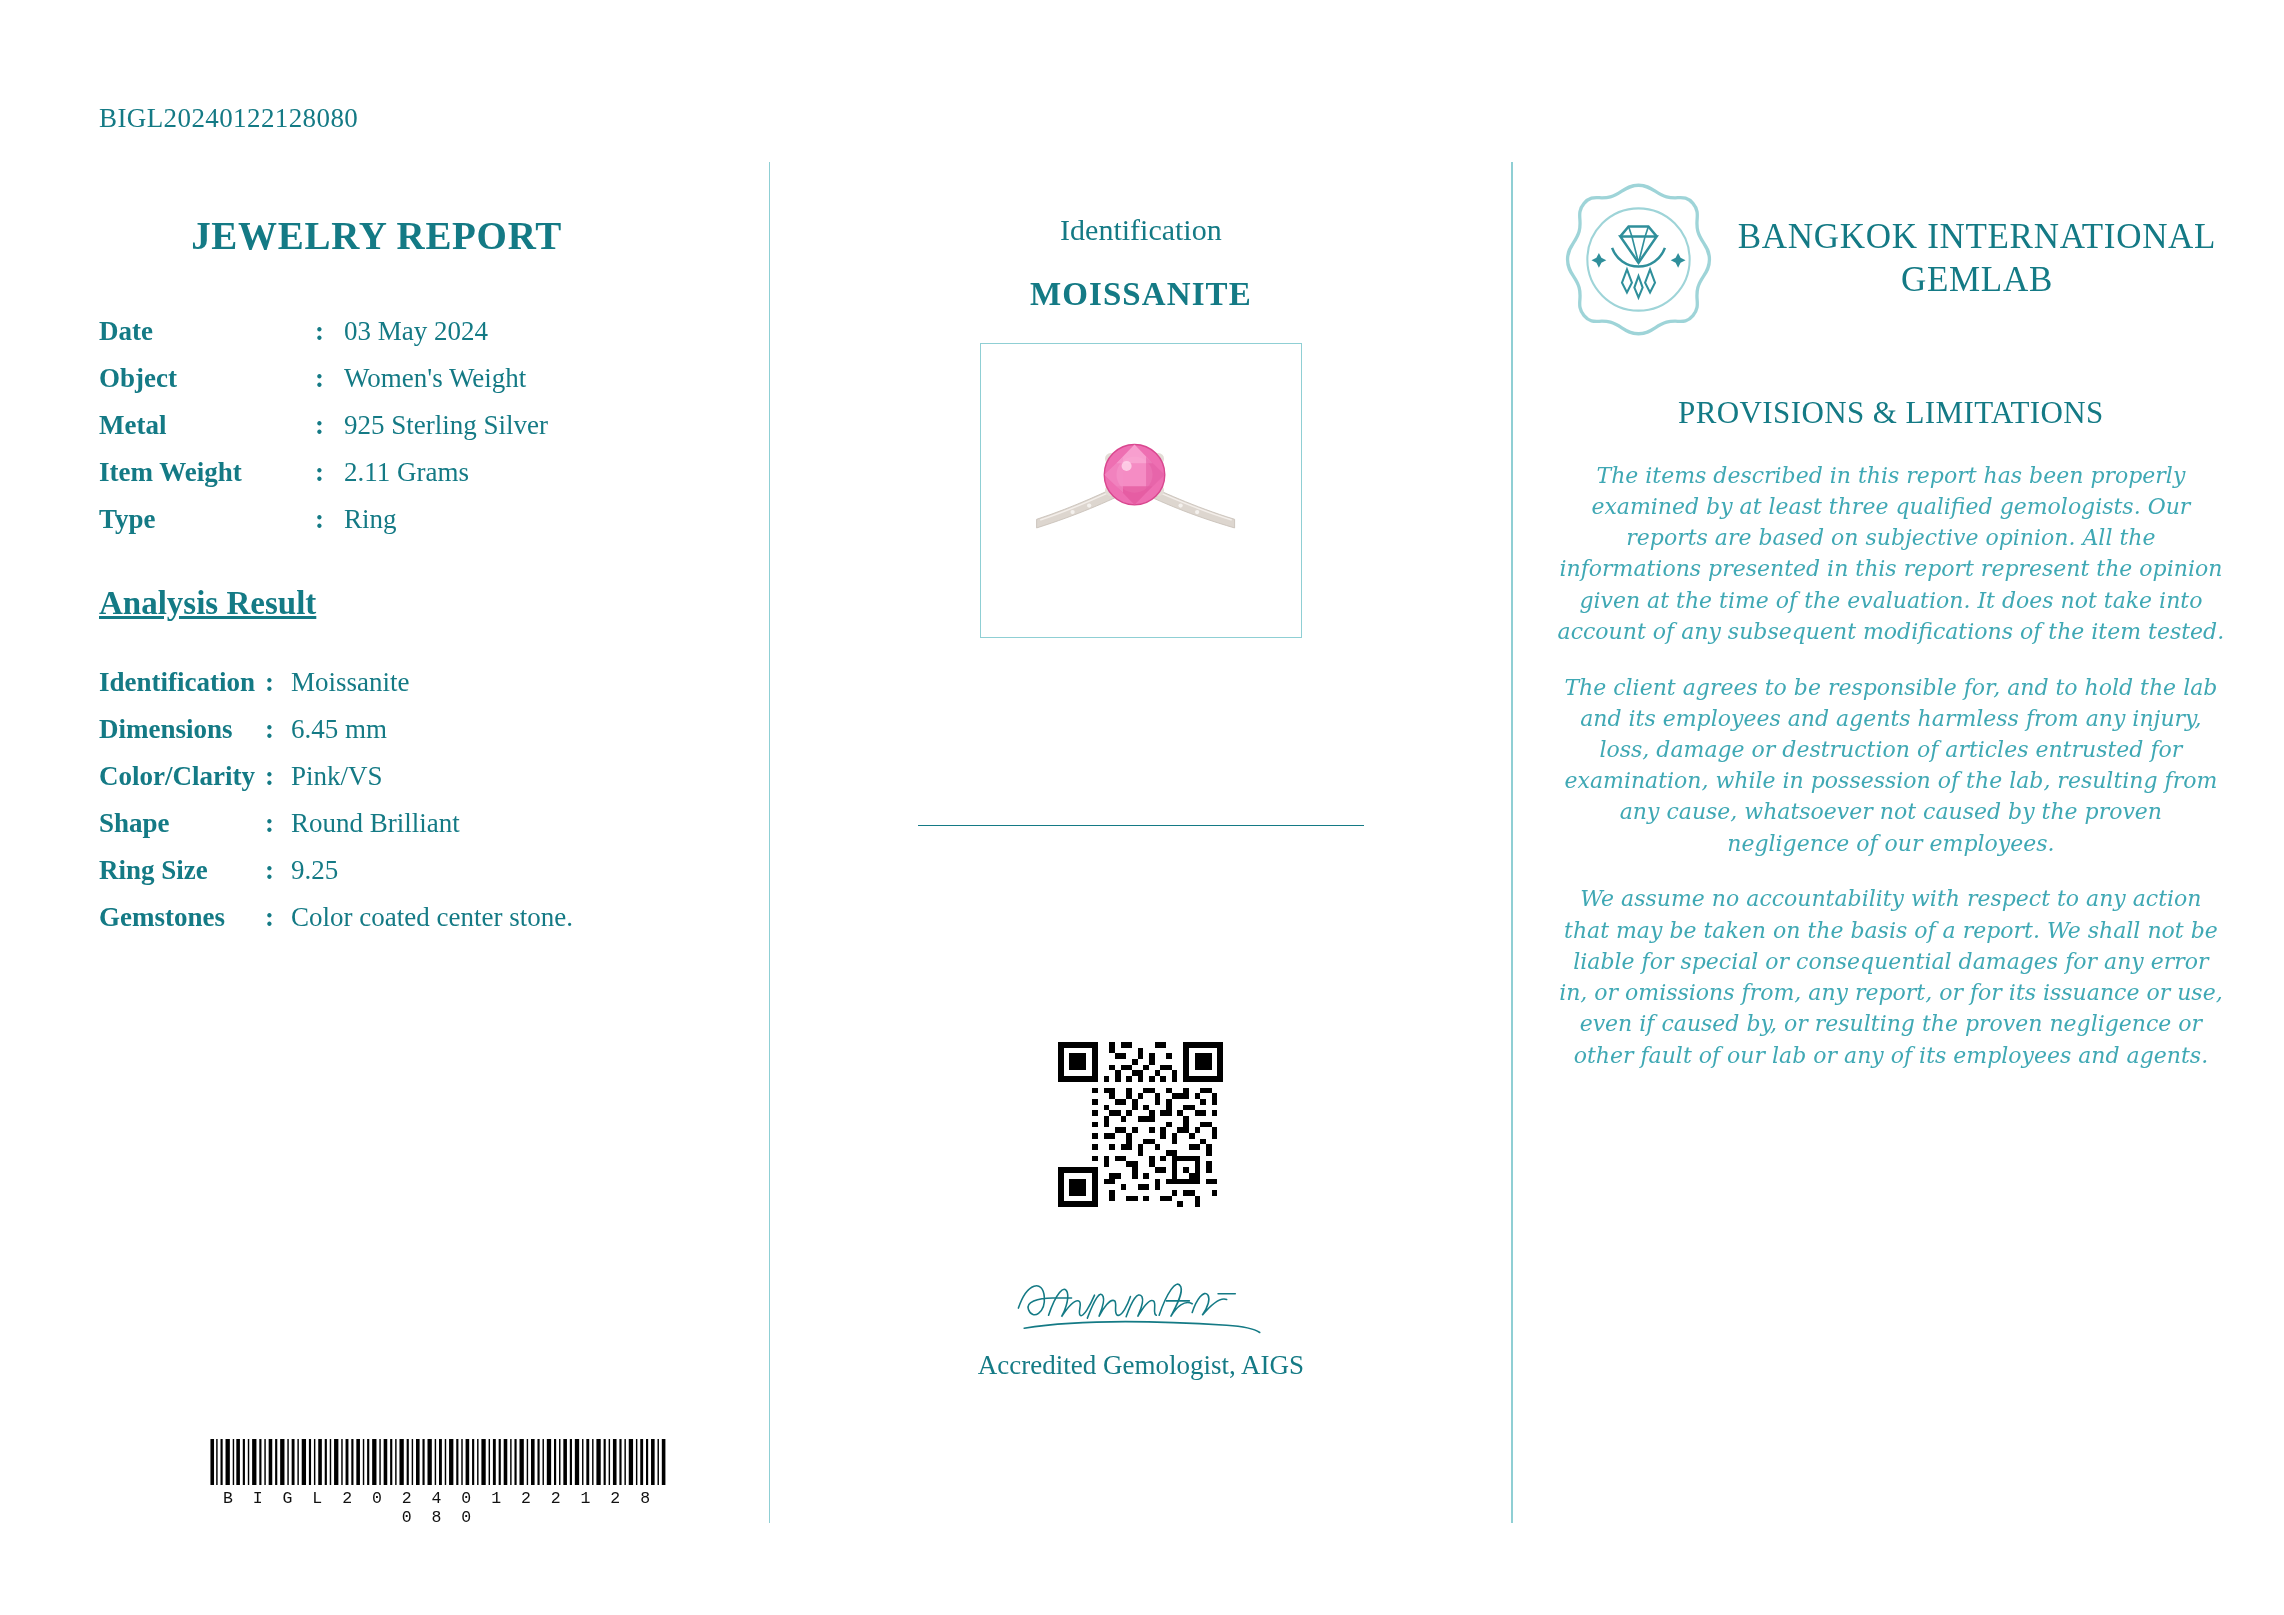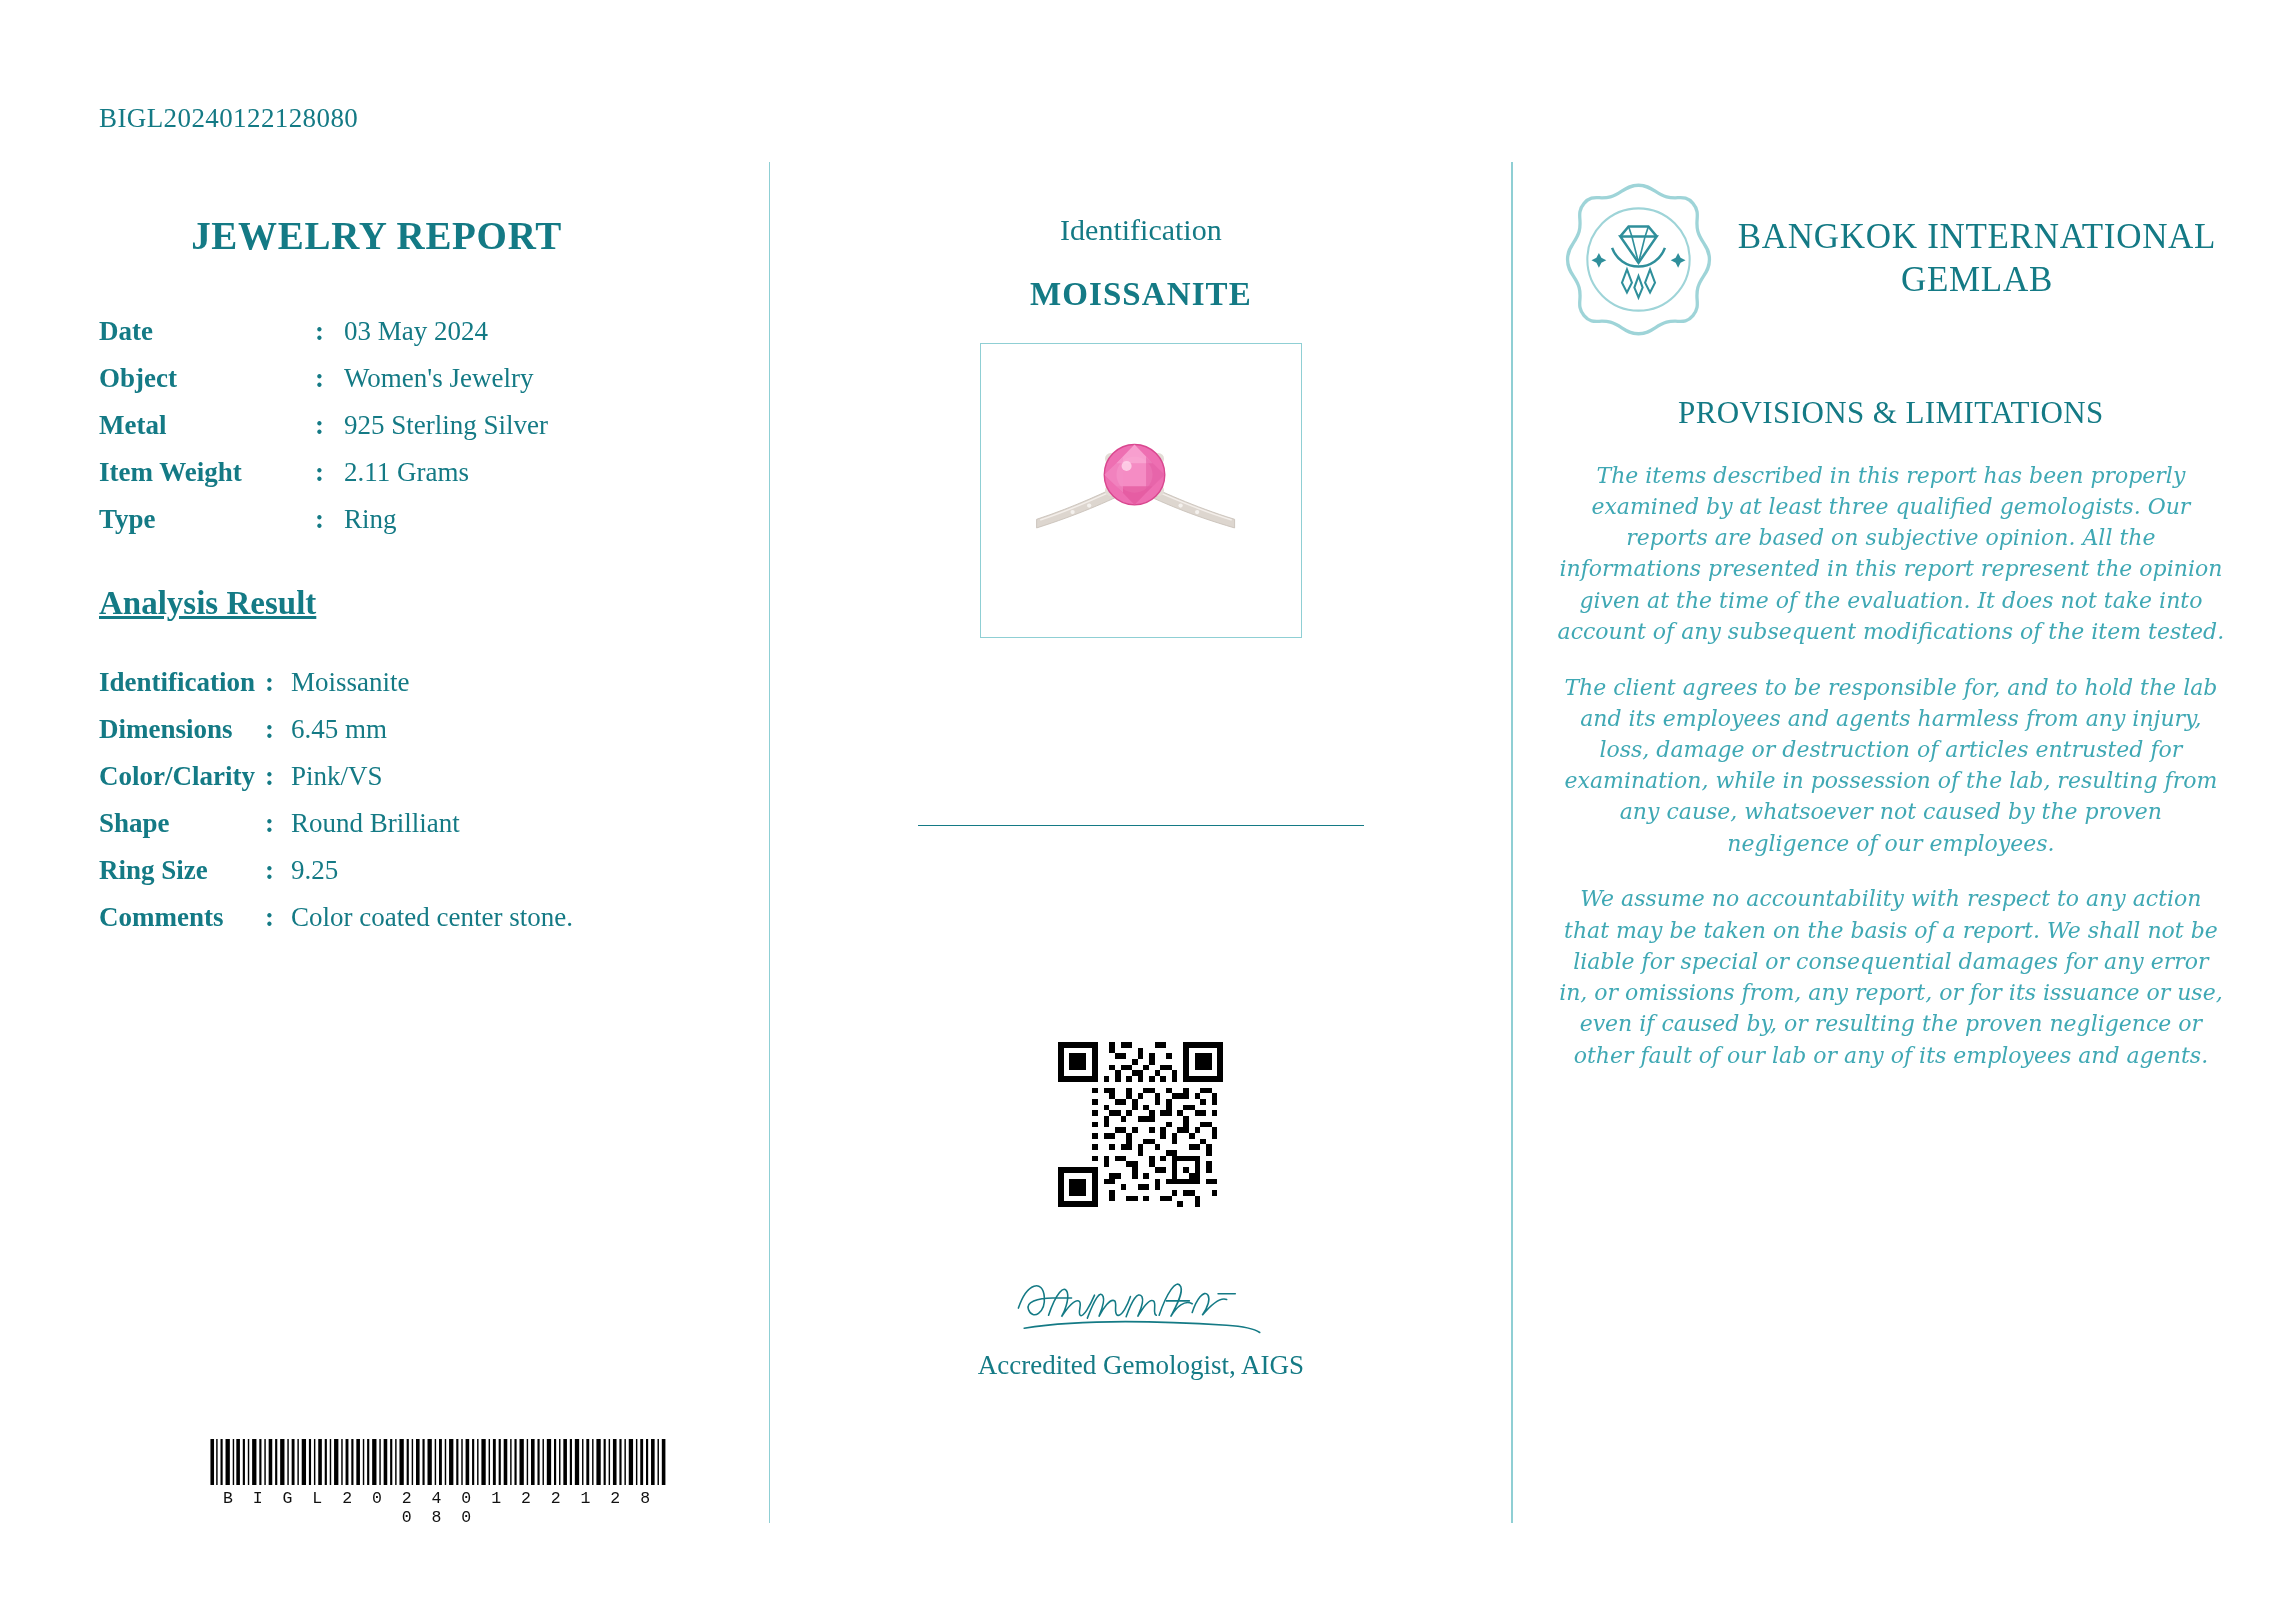--- a/index.html
+++ b/index.html
@@ -246,21 +246,21 @@
       <table class="kv-table">
         <tbody>
           <tr>
             <td class="k">Date</td>
             <td class="c">:</td>
             <td class="v">03 May 2024</td>
           </tr>
           <tr>
             <td class="k">Object</td>
             <td class="c">:</td>
-            <td class="v">Women's Jewelry</td>
+            <td class="v">Women's Weight</td>
           </tr>
           <tr>
             <td class="k">Metal</td>
             <td class="c">:</td>
             <td class="v">925 Sterling Silver</td>
           </tr>
           <tr>
             <td class="k">Item Weight</td>
             <td class="c">:</td>
             <td class="v">2.11 Grams</td>
@@ -296,21 +296,21 @@
             <td class="k">Shape</td>
             <td class="c">:</td>
             <td class="v">Round Brilliant</td>
           </tr>
           <tr>
             <td class="k">Ring Size</td>
             <td class="c">:</td>
             <td class="v">9.25</td>
           </tr>
           <tr>
-            <td class="k">Comments</td>
+            <td class="k">Gemstones</td>
             <td class="c">:</td>
             <td class="v">Color coated center stone.</td>
           </tr>
         </tbody>
       </table>
 
       <div class="barcode-wrap">
         <svg class="barcode-bars" viewBox="0 0 640 64" preserveAspectRatio="none">
           <g fill="#000">
             <rect x="2" y="0" width="5" height="64"></rect>

